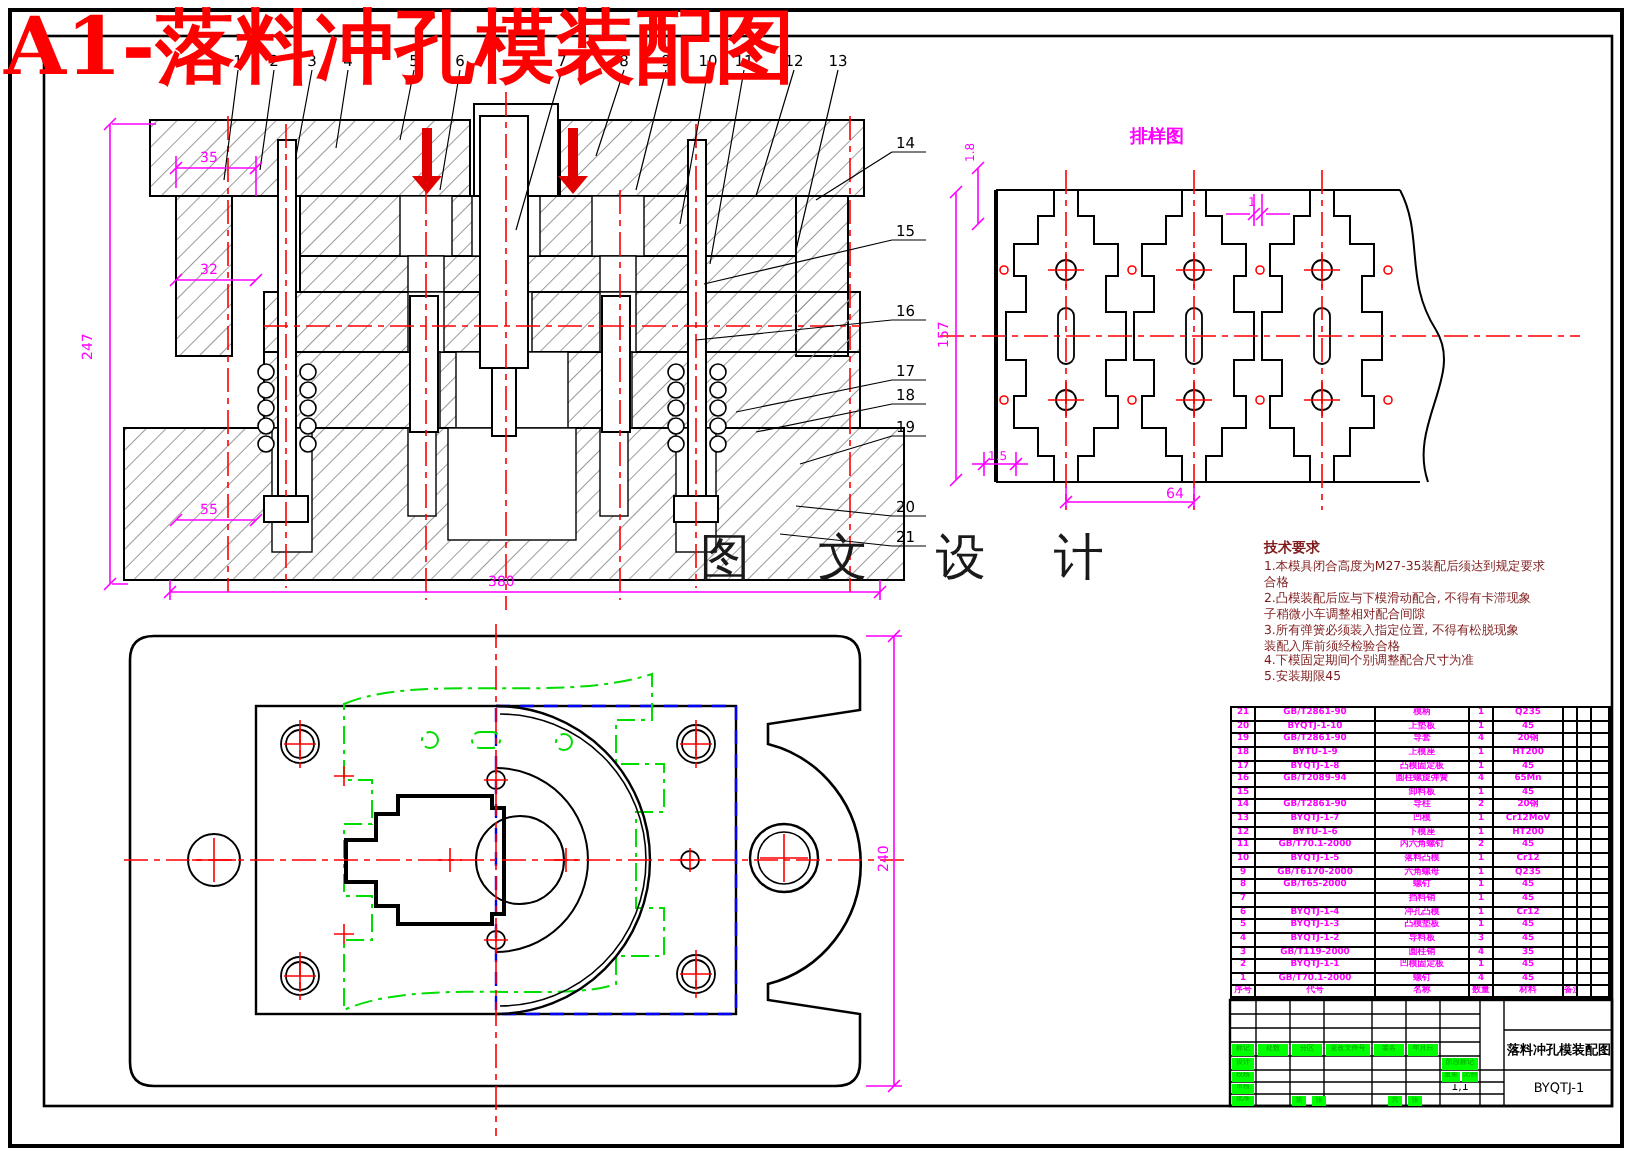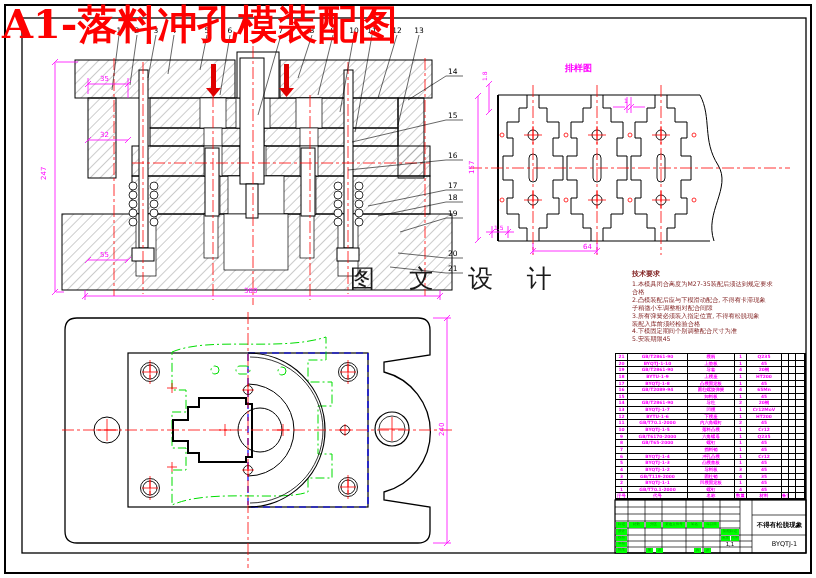--- a/index.html
+++ b/index.html
@@ -531,16 +531,16 @@
 <div class="tbcell gcell" style="left:616px;top:541.5px;width:11px;height:5px;">审核</div>
 <div class="tbcell gcell" style="left:616px;top:547.5px;width:11px;height:5px;">批准</div>
 <div class="tbcell gcell" style="left:721px;top:528.5px;width:18px;height:6px;">阶段标记</div>
 <div class="tbcell gcell" style="left:721px;top:535.5px;width:9px;height:5px;">重量</div>
 <div class="tbcell gcell" style="left:731px;top:535.5px;width:8px;height:5px;">比例</div>
 <div class="tbcell kcell tb-scale" style="left:721px;top:541.5px;width:18px;height:5.5px;">1,1</div>
 <div class="tbcell gcell" style="left:694px;top:548px;width:7px;height:4.5px;">共</div>
 <div class="tbcell gcell" style="left:704px;top:548px;width:7px;height:4.5px;">张</div>
 <div class="tbcell gcell" style="left:646px;top:548px;width:7px;height:4.5px;">第</div>
 <div class="tbcell gcell" style="left:656px;top:548px;width:7px;height:4.5px;">张</div>
-<div class="tbcell tb-name" style="left:753px;top:515px;width:53px;height:20px;">不得有松脱现象</div>
-<div class="tbcell tb-code" style="left:753px;top:535px;width:63px;height:18px;">BYQTJ-1</div>
+<div class="tbcell tb-name" style="left:753px;top:515px;width:53px;height:20px;">落料冲孔模装配图</div>
+<div class="tbcell tb-code" style="left:753px;top:535px;width:53px;height:18px;">BYQTJ-1</div>
 
 </div>
 
 </body></html>

